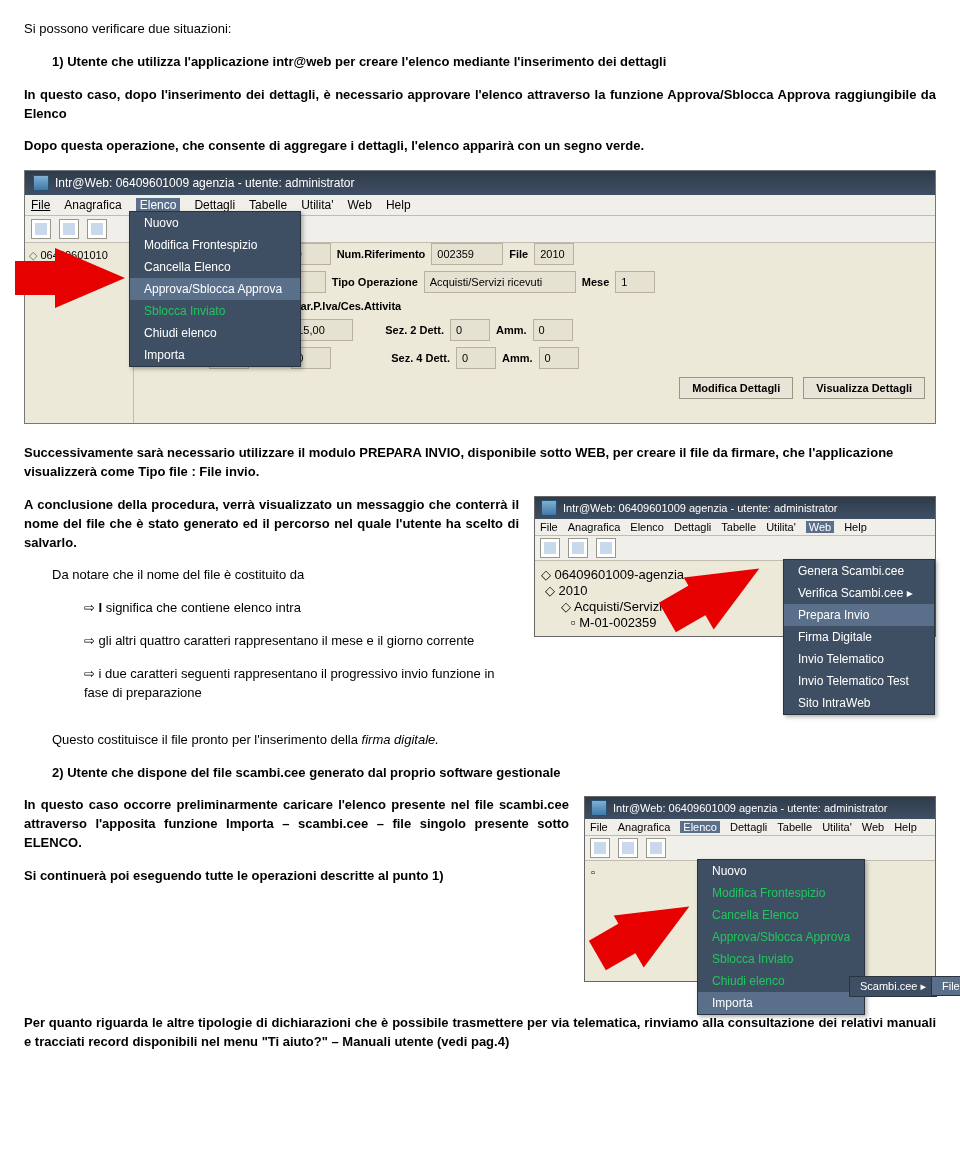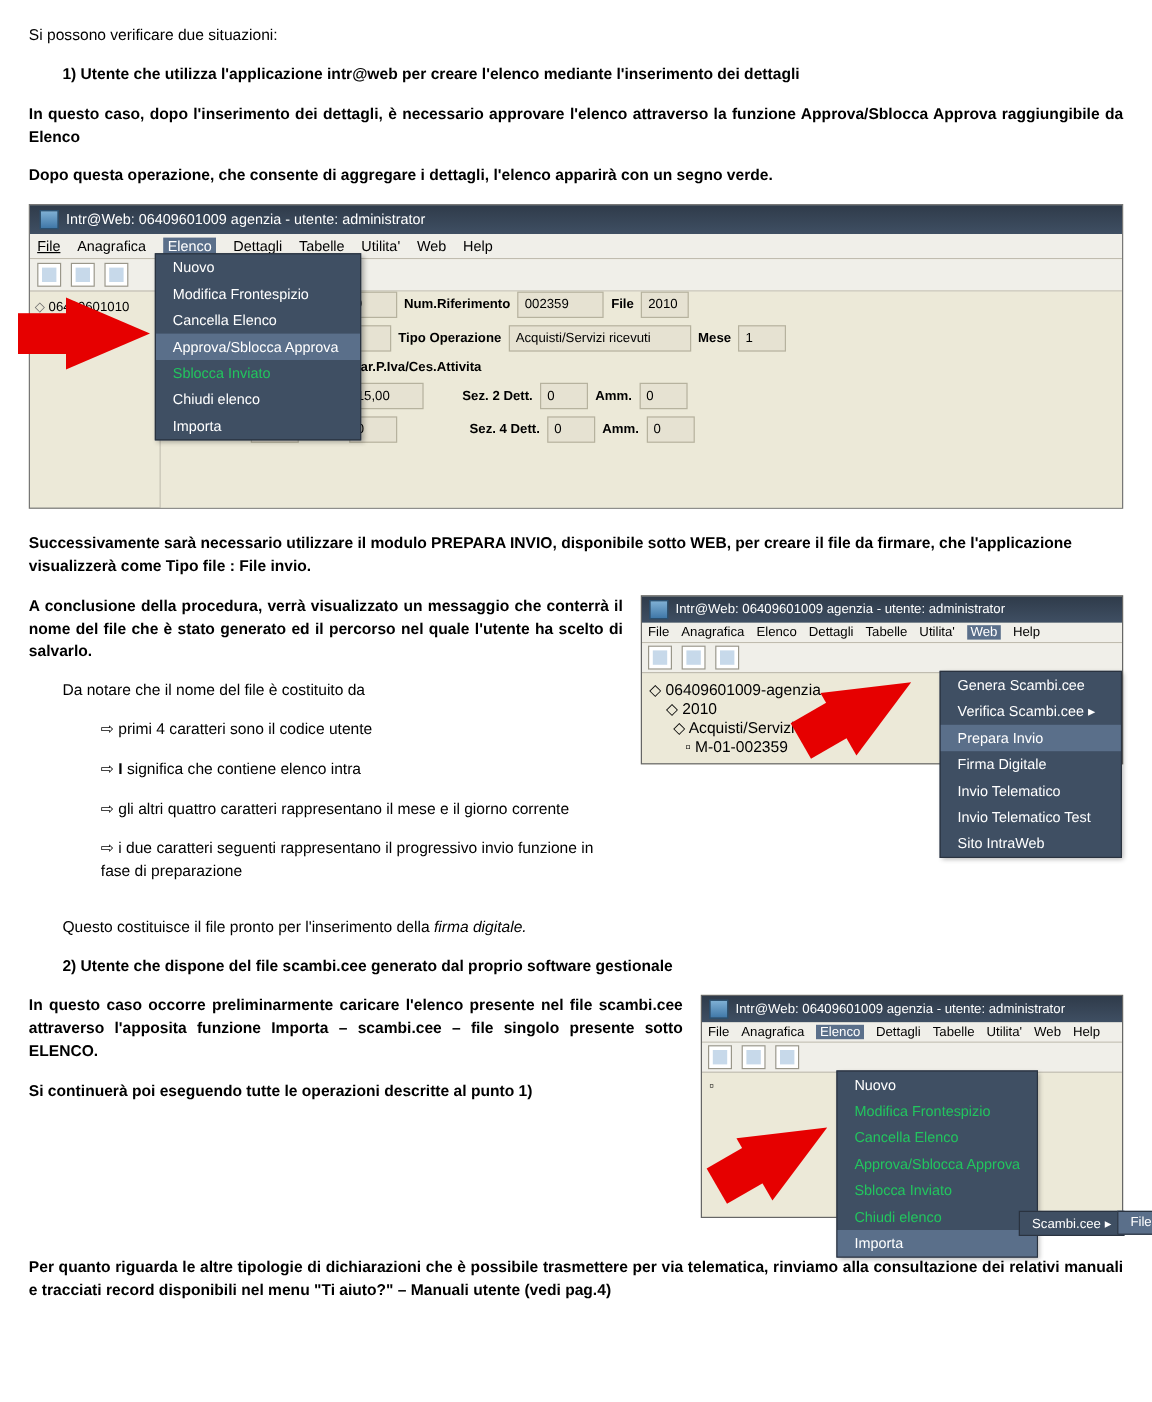--- a/index.html
+++ b/index.html
@@ -258,20 +258,24 @@
         <span class="lbl">Sez. 3 Dett.</span>
         <span class="fld narrow">0</span>
         <span class="lbl">Amm.</span>
         <span class="fld narrow">0</span>
         <span style="width:48px;"></span>
         <span class="lbl">Sez. 4 Dett.</span>
         <span class="fld narrow">0</span>
         <span class="lbl">Amm.</span>
         <span class="fld narrow">0</span>
       </div>
+      <div class="formrow" style="justify-content:flex-end;gap:10px;margin-top:8px;">
+        <span class="btn">Modifica Dettagli</span>
+        <span class="btn">Visualizza Dettagli</span>
+      </div>
     </div>
   </div>
 
   <div class="dropdown-menu" style="top:40px;left:104px;">
     <div>Nuovo</div>
     <div>Modifica Frontespizio</div>
     <div>Cancella Elenco</div>
     <div class="sel">Approva/Sblocca Approva</div>
     <div class="disabled">Sblocca Inviato</div>
     <div>Chiudi elenco</div>
@@ -284,21 +288,20 @@
 
 <p class="just">
   <span>Successivamente sarà necessario utilizzare il modulo PREPARA INVIO, disponibile sotto WEB, per creare il file da firmare, che l'applicazione</span><br>
   <span>visualizzerà come Tipo file : File invio.</span>
 </p>
 
 <div class="twocol">
   <div class="left">
     <p class="just">A conclusione della procedura, verrà visualizzato un messaggio che conterrà il nome del file che è stato generato ed il percorso nel quale l'utente ha scelto di salvarlo.</p>
     <p class="indent1">Da notare che il nome del file è costituito da</p>
-    <p class="indent2">⇨ <span>primi 4 caratteri sono il codice utente</span></p>
     <p class="indent2">⇨ <b>I</b><span>  significa che contiene elenco intra</span></p>
     <p class="indent2">⇨ <span>gli altri quattro caratteri rappresentano il mese e il giorno corrente</span></p>
     <p class="indent2">⇨ <span>i due caratteri seguenti rappresentano il progressivo invio funzione in fase di preparazione</span></p>
   </div>
   <div class="right arrow-container">
     <div class="smallshot">
       <div class="titlebar">
           <span class="cube"></span>
           <span>Intr@Web: 06409601009 agenzia - utente: administrator</span>
         </div>
@@ -313,21 +316,21 @@
         <span>Help</span>
       </div>
       <div class="toolbar">
         <span class="tbicon"></span>
         <span class="tbicon"></span>
         <span class="tbicon"></span>
       </div>
       <div style="display:flex;position:relative;">
         <div class="tree2" style="flex:1;">
           <div>◇ <span>06409601009-agenzia</span></div>
-          <div style="margin-left:14px;">◇ <span>2010</span></div>
+          <div style="margin-left:4px;">◇ <span>2010</span></div>
           <div style="margin-left:20px;">◇ <span>Acquisti/Servizi ricevuti</span></div>
           <div style="margin-left:30px;">▫ <span>M-01-002359</span></div>
         </div>
         <div class="dropdown-menu" style="position:absolute;top:-2px;right:0;min-width:150px;">
           <div>Genera Scambi.cee</div>
           <div>Verifica Scambi.cee  ▸</div>
           <div class="sel">Prepara Invio</div>
           <div>Firma Digitale</div>
           <div>Invio Telematico</div>
           <div>Invio Telematico Test</div>

